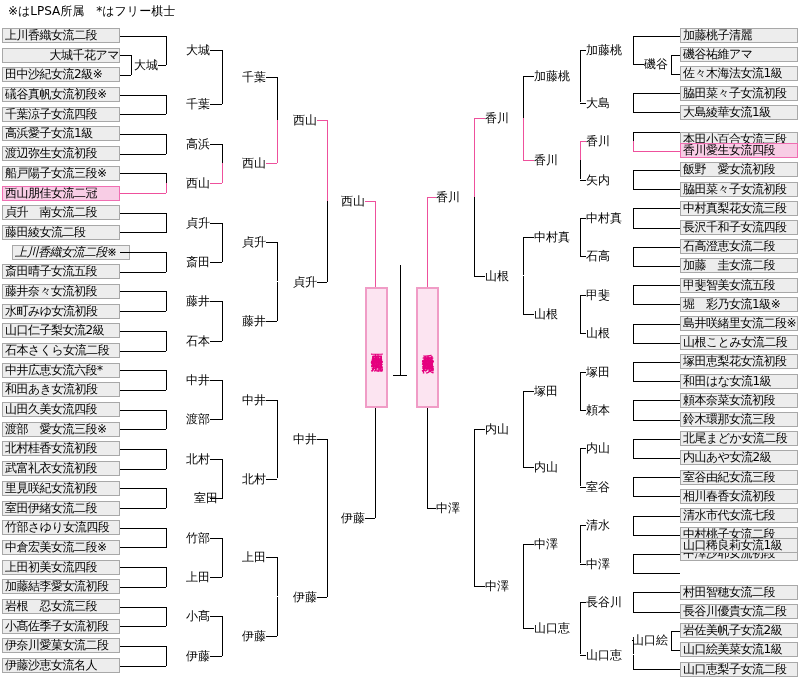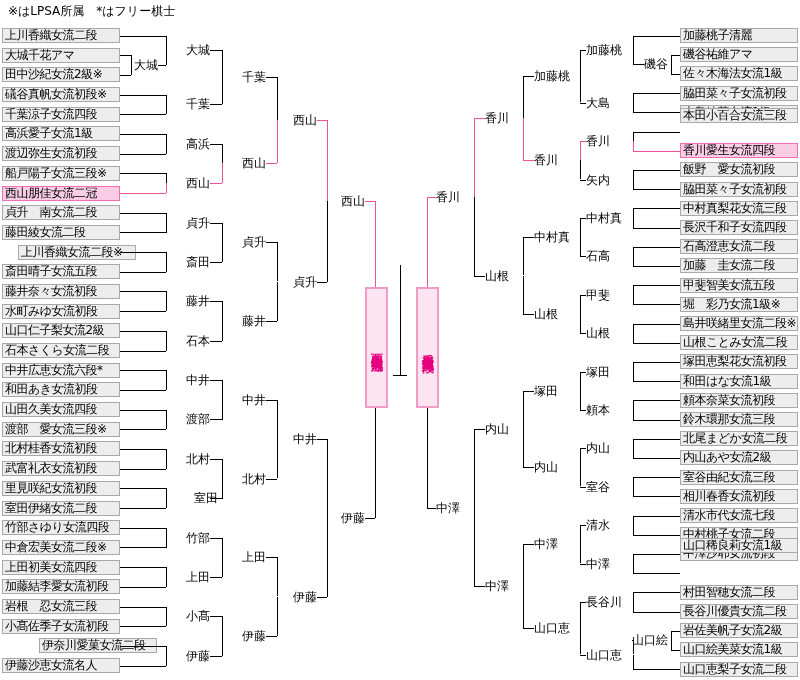--- a/index.html
+++ b/index.html
@@ -19,51 +19,51 @@
   .finalbox.l{left:365px;} .finalbox.r{left:416px;}
 </style>
 </head>
 <body>
 
 <div class="canvas" id="canvas">
   <div class="legend">※はLPSA所属　*はフリー棋士</div>
   <div class="finalbox l">西山朋佳女流二冠</div>
   <div class="finalbox r">香川愛生女流四段</div>
 <div class="pbox" style="left: 2px; top: 28px;">上川香織女流二段</div>
-    <div class="pbox" style="left: 2px; top: 48px;">大城千花アマ</div>
+    <div class="pbox" style="left: 2px; top: 48px; text-align: right;">大城千花アマ</div>
     <div class="pbox" style="left: 2px; top: 67px;">田中沙紀女流2級※</div>
     <div class="pbox" style="left: 2px; top: 87px;">礒谷真帆女流初段※</div>
     <div class="pbox" style="left: 2px; top: 107px;">千葉涼子女流四段</div>
     <div class="pbox" style="left: 2px; top: 126px;">高浜愛子女流1級</div>
     <div class="pbox" style="left: 2px; top: 146px;">渡辺弥生女流初段</div>
     <div class="pbox" style="left: 2px; top: 166px;">船戸陽子女流三段※</div>
     <div class="pbox hl" style="left: 2px; top: 186px;">西山朋佳女流二冠</div>
     <div class="pbox" style="left: 2px; top: 205px;">貞升　南女流二段</div>
     <div class="pbox" style="left: 2px; top: 225px;">藤田綾女流二段</div>
-    <div class="pbox" style="left: 18px; top: 245px;">上川香織女流二段※</div>
+    <div class="pbox" style="left: 12px; top: 245px; font-style: italic;">上川香織女流二段※</div>
     <div class="pbox" style="left: 2px; top: 264px;">斎田晴子女流五段</div>
     <div class="pbox" style="left: 2px; top: 284px;">藤井奈々女流初段</div>
     <div class="pbox" style="left: 2px; top: 304px;">水町みゆ女流初段</div>
     <div class="pbox" style="left: 2px; top: 323px;">山口仁子梨女流2級</div>
     <div class="pbox" style="left: 2px; top: 343px;">石本さくら女流二段</div>
     <div class="pbox" style="left: 2px; top: 363px;">中井広恵女流六段*</div>
     <div class="pbox" style="left: 2px; top: 382px;">和田あき女流初段</div>
     <div class="pbox" style="left: 2px; top: 402px;">山田久美女流四段</div>
     <div class="pbox" style="left: 2px; top: 422px;">渡部　愛女流三段※</div>
     <div class="pbox" style="left: 2px; top: 441px;">北村桂香女流初段</div>
     <div class="pbox" style="left: 2px; top: 461px;">武富礼衣女流初段</div>
     <div class="pbox" style="left: 2px; top: 481px;">里見咲紀女流初段</div>
     <div class="pbox" style="left: 2px; top: 501px;">室田伊緒女流二段</div>
     <div class="pbox" style="left: 2px; top: 520px;">竹部さゆり女流四段</div>
     <div class="pbox" style="left: 2px; top: 540px;">中倉宏美女流二段※</div>
     <div class="pbox" style="left: 2px; top: 560px;">上田初美女流四段</div>
     <div class="pbox" style="left: 2px; top: 579px;">加藤結李愛女流初段</div>
     <div class="pbox" style="left: 2px; top: 599px;">岩根　忍女流三段</div>
     <div class="pbox" style="left: 2px; top: 619px;">小髙佐季子女流初段</div>
-    <div class="pbox" style="left: 2px; top: 638px; margin-left: 37px;">伊奈川愛菓女流二段</div>
+    <div class="pbox" style="left: 2px; top: 638px;">伊奈川愛菓女流二段</div>
     <div class="pbox" style="left: 2px; top: 658px;">伊藤沙恵女流名人</div>
     <div class="ln" style="left: 120px; top: 55px; width: 11px; height: 1px; background: rgb(0, 0, 0);"></div>
     <div class="ln" style="left: 120px; top: 75px; width: 11px; height: 1px; background: rgb(0, 0, 0);"></div>
     <div class="ln" style="left: 131px; top: 55px; width: 1px; height: 20px; background: rgb(0, 0, 0);"></div>
     <div class="wlabel" style="left: 134px; top: 58px;">大城</div>
     <div class="ln" style="left: 120px; top: 36px; width: 46px; height: 1px; background: rgb(0, 0, 0);"></div>
     <div class="ln" style="left: 158px; top: 65px; width: 8px; height: 1px; background: rgb(0, 0, 0);"></div>
     <div class="ln" style="left: 166px; top: 36px; width: 1px; height: 15px; background: rgb(0, 0, 0);"></div>
     <div class="ln" style="left: 166px; top: 50px; width: 1px; height: 15px; background: rgb(0, 0, 0);"></div>
     <div class="wlabel" style="left: 186px; top: 43px;">大城</div>
@@ -214,21 +214,21 @@
     <div class="wlabel" style="left: 341px; top: 511px;">伊藤</div>
     <div class="ln" style="left: 365px; top: 201px; width: 10px; height: 1px; background: rgb(238, 80, 156);"></div>
     <div class="ln" style="left: 375px; top: 201px; width: 1px; height: 86px; background: rgb(238, 80, 156);"></div>
     <div class="ln" style="left: 365px; top: 518px; width: 10px; height: 1px; background: rgb(0, 0, 0);"></div>
     <div class="ln" style="left: 375px; top: 408px; width: 1px; height: 110px; background: rgb(0, 0, 0);"></div>
     <div class="pbox" style="left: 680px; top: 28px;">加藤桃子清麗</div>
     <div class="pbox" style="left: 680px; top: 47px;">磯谷祐維アマ</div>
     <div class="pbox" style="left: 680px; top: 66px;">佐々木海法女流1級</div>
     <div class="pbox" style="left: 680px; top: 86px;">脇田菜々子女流初段</div>
     <div class="pbox" style="left: 680px; top: 105px;">大島綾華女流1級</div>
-    <div class="pbox" style="left: 680px; top: 108px;">本田小百合女流三段</div>
+    <div class="pbox" style="left: 680px; top: 132px;">本田小百合女流三段</div>
     <div class="pbox hl" style="left: 680px; top: 143px;">香川愛生女流四段</div>
     <div class="pbox" style="left: 680px; top: 162px;">飯野　愛女流初段</div>
     <div class="pbox" style="left: 680px; top: 182px;">脇田菜々子女流初段</div>
     <div class="pbox" style="left: 680px; top: 201px;">中村真梨花女流三段</div>
     <div class="pbox" style="left: 680px; top: 220px;">長沢千和子女流四段</div>
     <div class="pbox" style="left: 680px; top: 239px;">石高澄恵女流二段</div>
     <div class="pbox" style="left: 680px; top: 258px;">加藤　圭女流二段</div>
     <div class="pbox" style="left: 680px; top: 278px;">甲斐智美女流五段</div>
     <div class="pbox" style="left: 680px; top: 297px;">堀　彩乃女流1級※</div>
     <div class="pbox" style="left: 680px; top: 316px;">島井咲緒里女流二段※</div>

